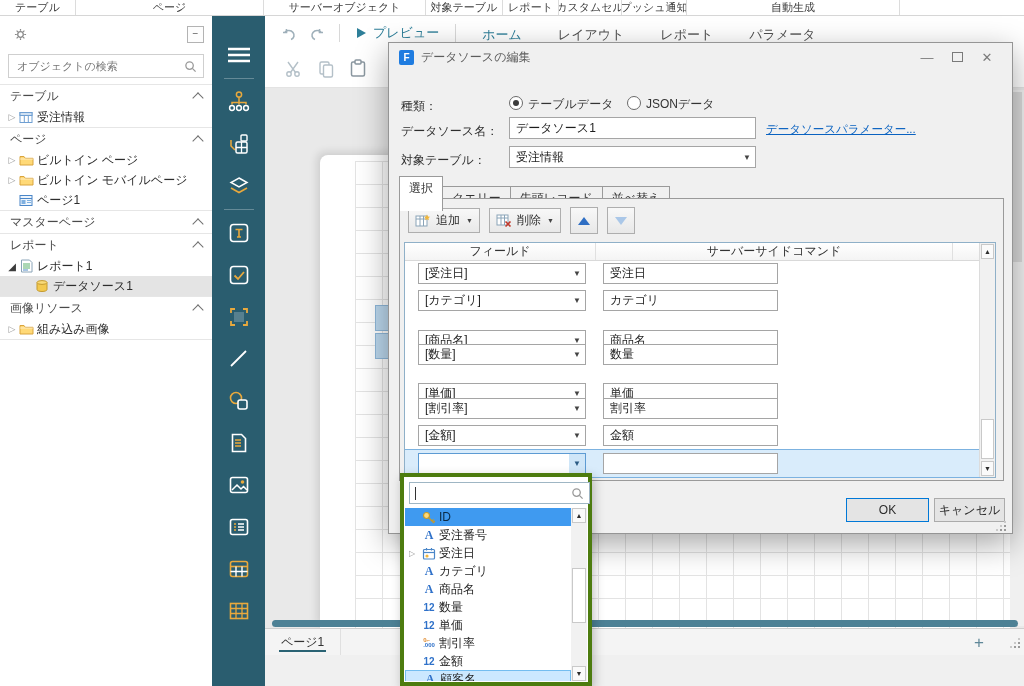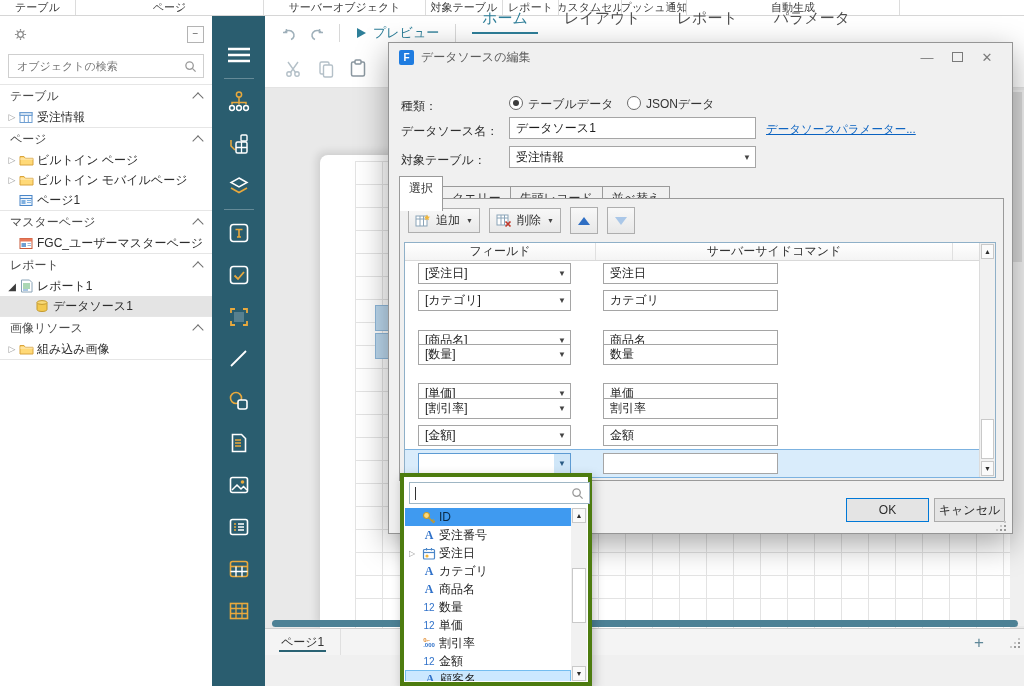--- a/index.html
+++ b/index.html
@@ -32,21 +32,21 @@
   .tico{width:16px;height:14px;margin-right:3px;flex:none;display:inline-flex;align-items:center;justify-content:center;}
   .ind18{padding-left:18px;} .ind34{padding-left:34px;}
 
   
   .teal{left:212px;top:16px;width:53px;height:670px;background:#2a5d6f;display:flex;flex-direction:column;align-items:center;}
   .ticon{width:53px;height:42px;display:flex;align-items:center;justify-content:center;flex:none;}
   .tdiv{width:30px;height:1px;background:rgba(255,255,255,.28);margin:2px 0;flex:none;}
 
   
   .ribbonrow{left:265px;top:16px;width:759px;height:34px;background:#fff;display:flex;align-items:flex-end;}
-  .rtab{font-size:15px;color:#4f4f4f;padding:4px 10px 6px;margin:16px 8px;white-space:nowrap;}
+  .rtab{font-size:13px;color:#4f4f4f;padding:4px 10px 6px;margin:0 8px;white-space:nowrap;}
   .rtab.active{color:#2e7f99;border-bottom:2px solid #2e7f99;padding-bottom:4px;}
   .preview{font-size:13px;color:#2e7f99;display:flex;align-items:center;gap:6px;padding:4px 8px 8px;}
   .vsep{width:1px;height:18px;background:#d8d8d8;margin:0 8px 8px;}
   .toolrow{left:265px;top:50px;width:759px;height:38px;background:#fff;display:flex;align-items:center;gap:14px;padding-left:20px;box-sizing:border-box;border-bottom:1px solid #e3e3e3;}
 
   
   .canvas{left:265px;top:88px;width:759px;height:540px;background:#e9e9e9;overflow:hidden;}
   .page{position:absolute;left:55px;top:67px;right:14px;bottom:0;background:#fff;border-top-left-radius:8px;
         box-shadow:-3px -3px 8px rgba(0,0,0,.12);}
   .grid{position:absolute;left:35px;top:6px;right:0;bottom:0;
@@ -91,21 +91,21 @@
   .btn{display:inline-flex;align-items:center;border:1px solid #aeaeae;background:linear-gradient(#f8f8f8,#e8e8e8);
        height:25px;padding:0 6px;box-sizing:border-box;color:#2d2d2d;}
   .btn .dd{margin-left:6px;font-size:7px;color:#444;}
   .arrbtn{display:inline-flex;align-items:center;justify-content:center;width:26px;height:25px;border:1px solid #aeaeae;background:linear-gradient(#f8f8f8,#e8e8e8);}
   .tri-up{width:0;height:0;border-left:6px solid transparent;border-right:6px solid transparent;border-bottom:8px solid #2f6fc4;}
   .tri-dn{width:0;height:0;border-left:6px solid transparent;border-right:6px solid transparent;border-top:8px solid #aac7e8;}
   .ftable{position:absolute;left:4px;top:43px;width:592px;height:236px;background:#fff;border:1px solid #8fb0c8;box-sizing:border-box;}
   .fhead{position:absolute;left:0;top:0;right:15px;height:17px;border-bottom:1px solid #d9d9d9;background:linear-gradient(#fff,#f4f4f4);display:flex;}
   .fhead .hc{display:flex;align-items:center;justify-content:center;color:#333;border-right:1px solid #e0e0e0;box-sizing:border-box;}
   .frow{position:absolute;left:0;right:15px;height:27px;}
-  .frow .combo{left:13px;top:3px;width:153px;height:21px;}
+  .frow .combo{left:13px;top:3px;width:168px;height:21px;}
   .frow .inputbox{left:198px;top:3px;width:175px;height:21px;}
   .frow.hl{background:#d9ecfb;border-top:1px solid #7cb2e0;border-bottom:1px solid #7cb2e0;}
   .frow.hl .combo{border-color:#5d9bd3;}
   .frow.hl .combo .cbtn{background:#cfe6f8;color:#2a5b84;}
   .tsb{position:absolute;right:0;top:0;width:15px;bottom:0;background:#f1f1f1;border-left:1px solid #dcdcdc;}
   .sbbtn{position:absolute;left:1px;width:13px;height:15px;background:#fafafa;border:1px solid #c9c9c9;box-sizing:border-box;
          display:flex;align-items:center;justify-content:center;font-size:7px;color:#2d2d2d;}
   .sbthumb{position:absolute;left:1px;width:13px;background:#fff;border:1px solid #c9c9c9;box-sizing:border-box;}
   .okbtn{position:absolute;display:flex;align-items:center;justify-content:center;height:24px;background:#e4e4e4;color:#2d2d2d;box-sizing:border-box;}
 
@@ -116,21 +116,21 @@
            display:flex;align-items:center;padding:0 5px;box-sizing:border-box;}
   .caret{width:1px;height:13px;background:#333;}
   .plist{position:absolute;left:1px;top:31px;right:17px;bottom:1px;overflow:hidden;}
   .pitem{height:18px;display:flex;align-items:center;padding-left:4px;color:#1e1e1e;box-sizing:border-box;}
   .pitem .pexp{width:10px;font-size:8px;color:#9a9a9a;flex:none;}
   .pitem .picol{width:20px;flex:none;display:flex;align-items:center;justify-content:center;}
   .pitem.sel{background:#3f9af0;color:#0a2a45;}
   .pitem.hov{background:#cbe8ff;border:1px solid #73bdf0;}
   .psb{position:absolute;right:1px;top:31px;width:16px;bottom:1px;background:#f1f1f1;}
   .ic-A{color:#2f71c9;font-weight:bold;font-size:12px;font-family:"Liberation Serif","DejaVu Serif",serif;}
-  .ic-12{color:#2f71c9;font-weight:normal;font-size:10px;text-align:right;}
+  .ic-12{color:#2f71c9;font-weight:bold;font-size:10px;text-align:right;}
   .ic-dec{display:flex;flex-direction:column;line-height:5px;font-size:6px;font-weight:bold;}
   .ic-dec .t{color:#e08a2d;} .ic-dec .b{color:#2f71c9;}
   svg{display:block;}
 </style>
 </head>
 <body>
 
 <div class="win">
 
   <div class="abs topbar">
@@ -217,31 +217,20 @@
           </span>
         <span>ページ1</span>
       </div>
     </div>
 
     <div class="sec">
       <div class="sec-h">
           <span>マスターページ</span>
           <span class="chev"></span>
         </div>
-      <div class="titem ind18">
-        <span class="tico">
-            <svg width="14" height="13" viewBox="0 0 14 13">
-              <rect x="1" y="1.5" width="12" height="10" fill="#fff" stroke="#c85a3a"></rect>
-              <rect x="1" y="1.5" width="12" height="3" fill="#e8795a"></rect>
-              <rect x="2.5" y="6" width="4.5" height="4" fill="#6f9fd2"></rect>
-              <path d="M8.5 6.5h3.5M8.5 8.5h3.5" stroke="#9ab8d8"></path>
-            </svg>
-          </span>
-        <span>FGC_ユーザーマスターページ</span>
-      </div>
     </div>
 
 
     <div class="sec">
       <div class="sec-h">
           <span>レポート</span>
           <span class="chev"></span>
         </div>
       <div class="titem">
         <span class="exp open">◢</span>

